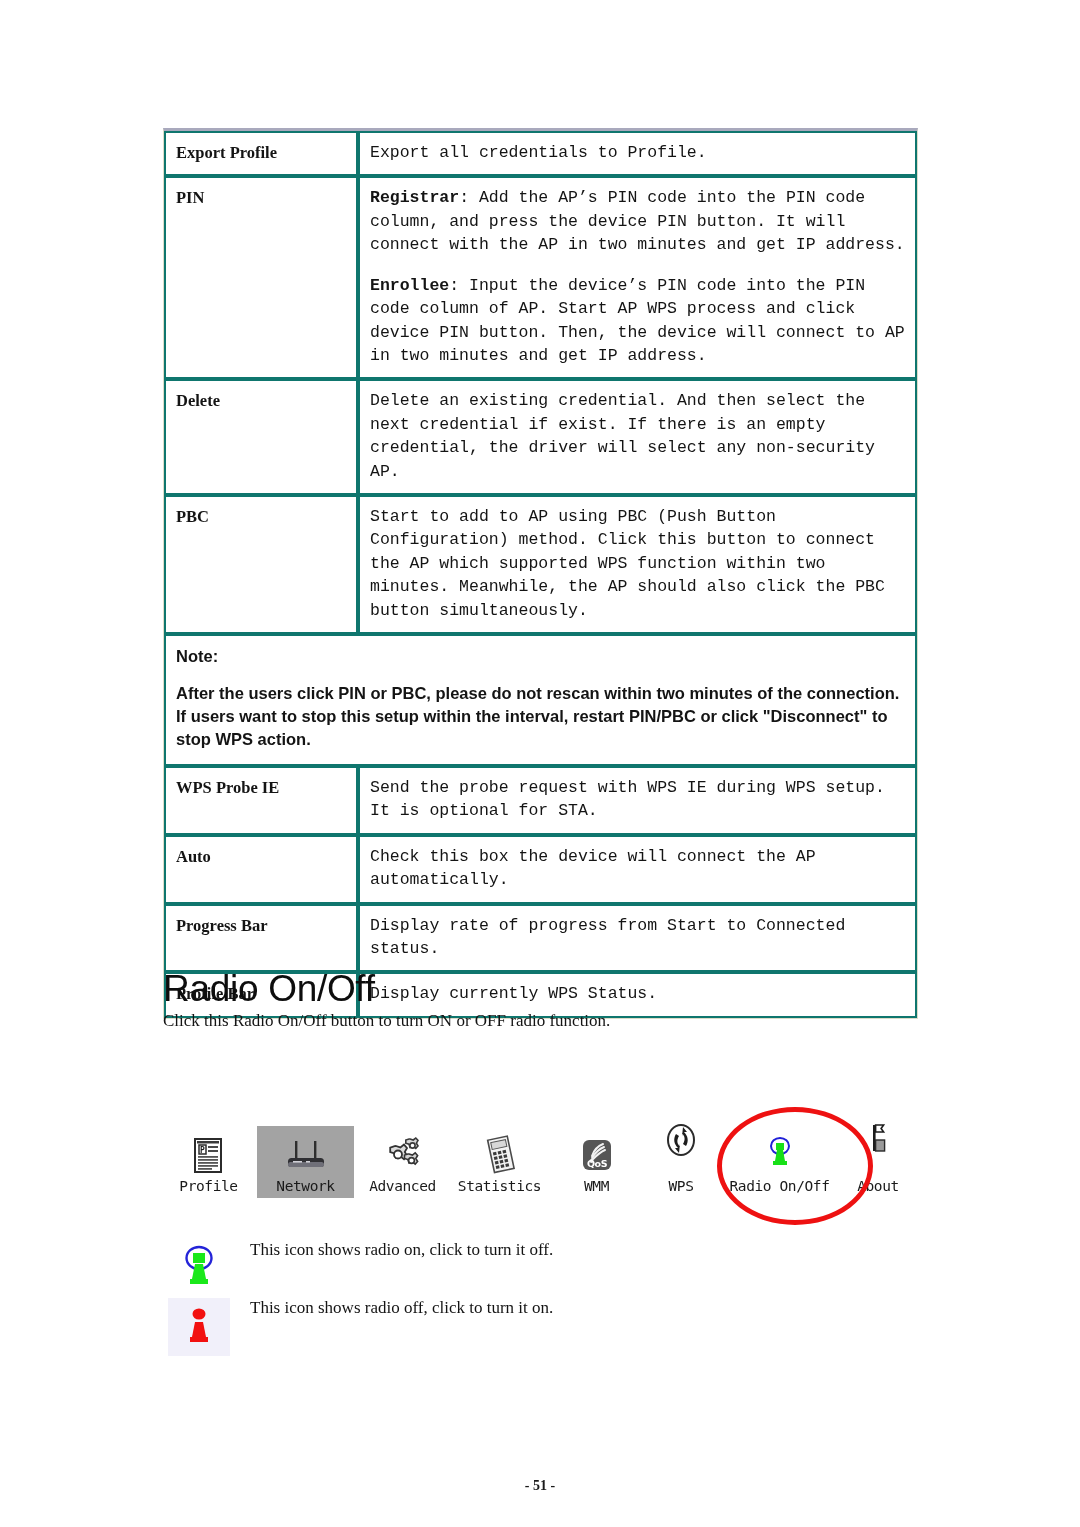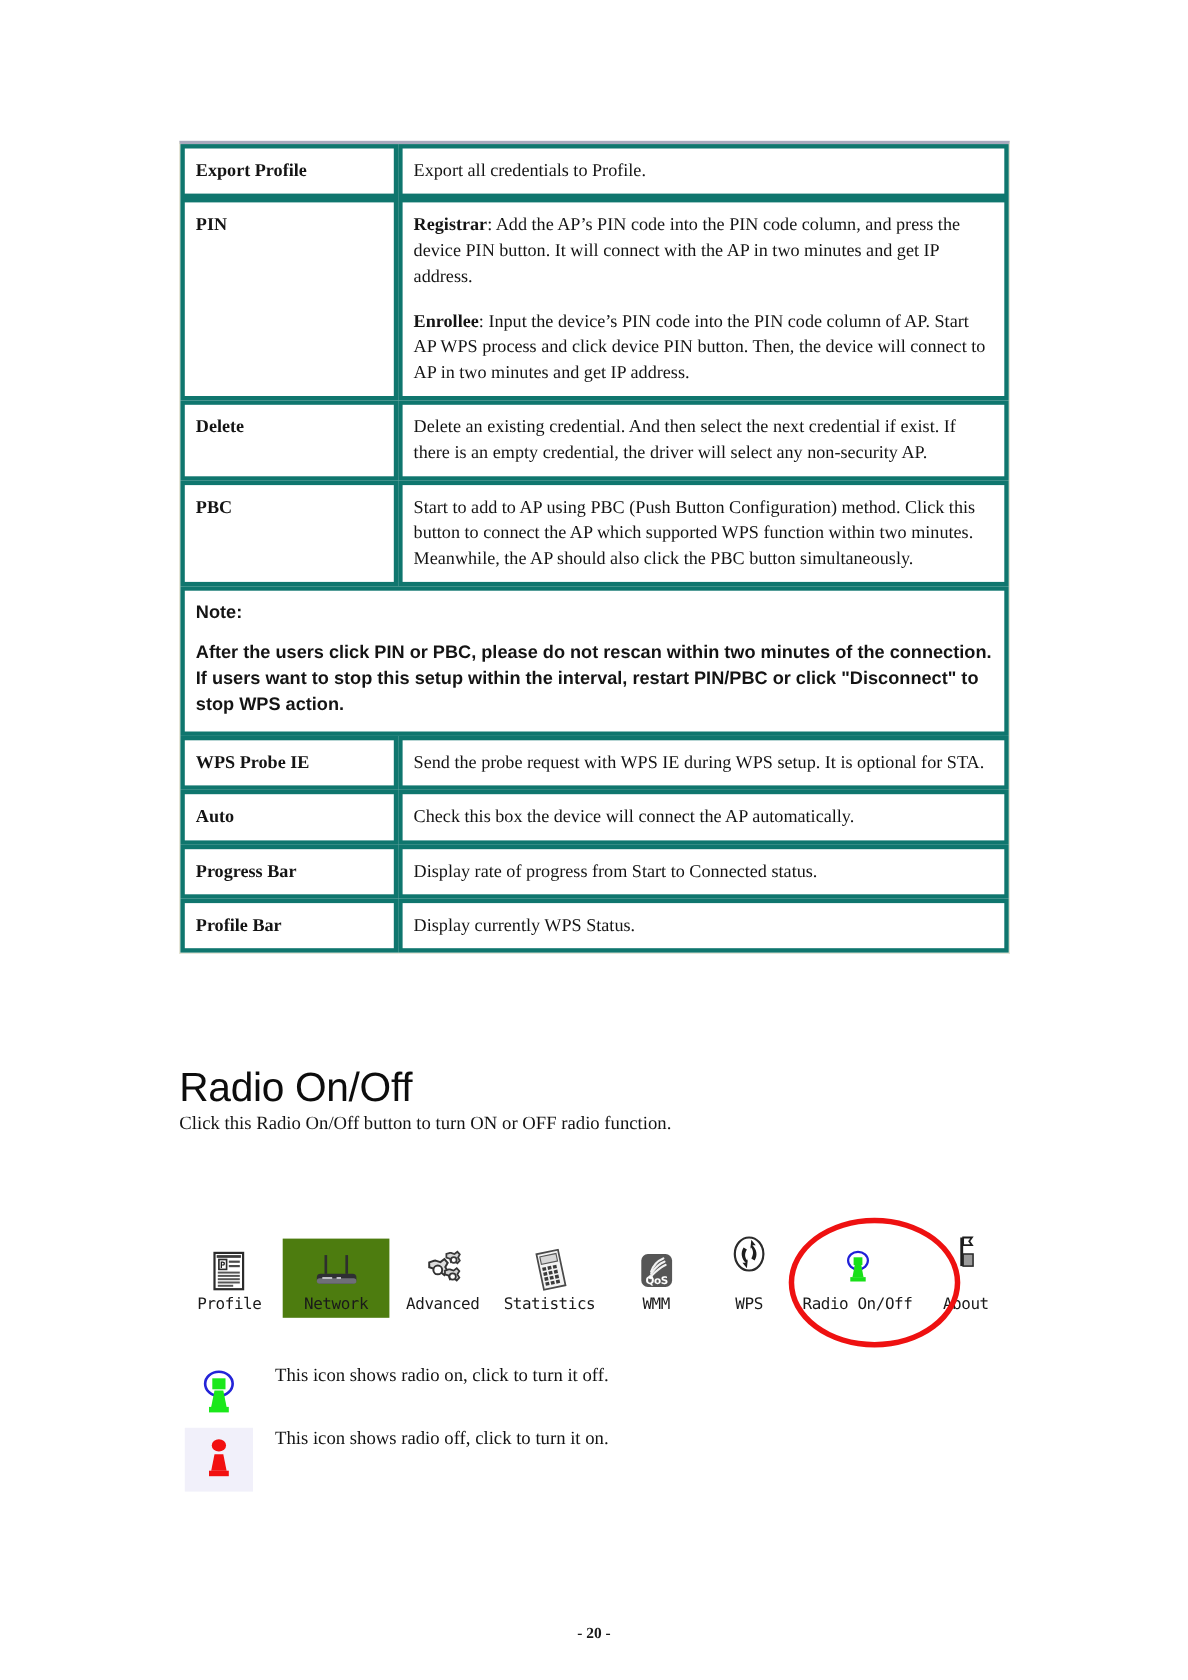--- a/index.html
+++ b/index.html
@@ -24,33 +24,33 @@
     width: 755px;
     border-collapse: separate;
     border-spacing: 0;
     border-top: 3px solid #a9a9bd;
     border-left: 1px solid #dcdcc8;
     border-right: 1px solid #dcdcc8;
     border-bottom: 1px solid #dcdcc8;
     background: #ffffff;
   }
   .spec-table td {
-    border: 4px solid #0f766e;
+    border: 2px solid #0f766e;
     padding: 8px 10px 10px 10px;
     vertical-align: top;
     font-size: 16.5px;
     line-height: 1.42;
     color: #141414;
   }
   .spec-table td.label {
     width: 170px;
     font-weight: bold;
     white-space: nowrap;
   }
-  .cell-p { margin: 0; }
+  .cell-p { margin: 0; font-family: Liberation Mono, monospace; }
   .cell-p + .cell-p { margin-top: 17px; }
   .lead { font-weight: bold; }
 
   
   .note-cell {
     font-family: Liberation Sans, sans-serif;
     font-weight: bold;
     color: #8e2a8b;
     font-size: 16px;
     line-height: 1.58;
@@ -92,21 +92,21 @@
     display: flex;
     flex-direction: column;
     align-items: center;
     justify-content: flex-end;
     padding: 5px 0 4px 0;
     font-family: "DejaVu Sans Mono", "Liberation Mono", monospace;
     font-size: 14.5px;
     color: #1a1a1a;
     letter-spacing: -0.4px;
   }
-  .tb-item.selected { background: #4d7c0f; }
+  .tb-item.selected { background: #a3a3a3; }
   .tb-item .glyph {
     height: 44px;
     display: flex;
     align-items: flex-end;
     justify-content: center;
     margin-bottom: 3px;
   }
   .tb-label { white-space: nowrap; }
   .tb-item.narrow { width: 72px; gap: 16px; }
   .tb-item.wide { width: 125px; }
@@ -389,14 +389,14 @@
         <svg width="44" height="52" viewBox="0 0 44 52">
           <ellipse cx="22" cy="13" rx="6.5" ry="5.5" fill="#f21010"></ellipse>
           <path d="M18 21 l8 0 3 15 -14 0z" fill="#f21010"></path>
           <rect x="13" y="36" width="18" height="5" fill="#f21010"></rect>
         </svg>
       </span>
       <span class="legend-text">This icon shows radio off, click to turn it on.</span>
     </div>
   </div>
 
-  <div class="page-number">- 20 -</div>
+  <div class="page-number">- 51 -</div>
 </div>
 
 </body></html>

